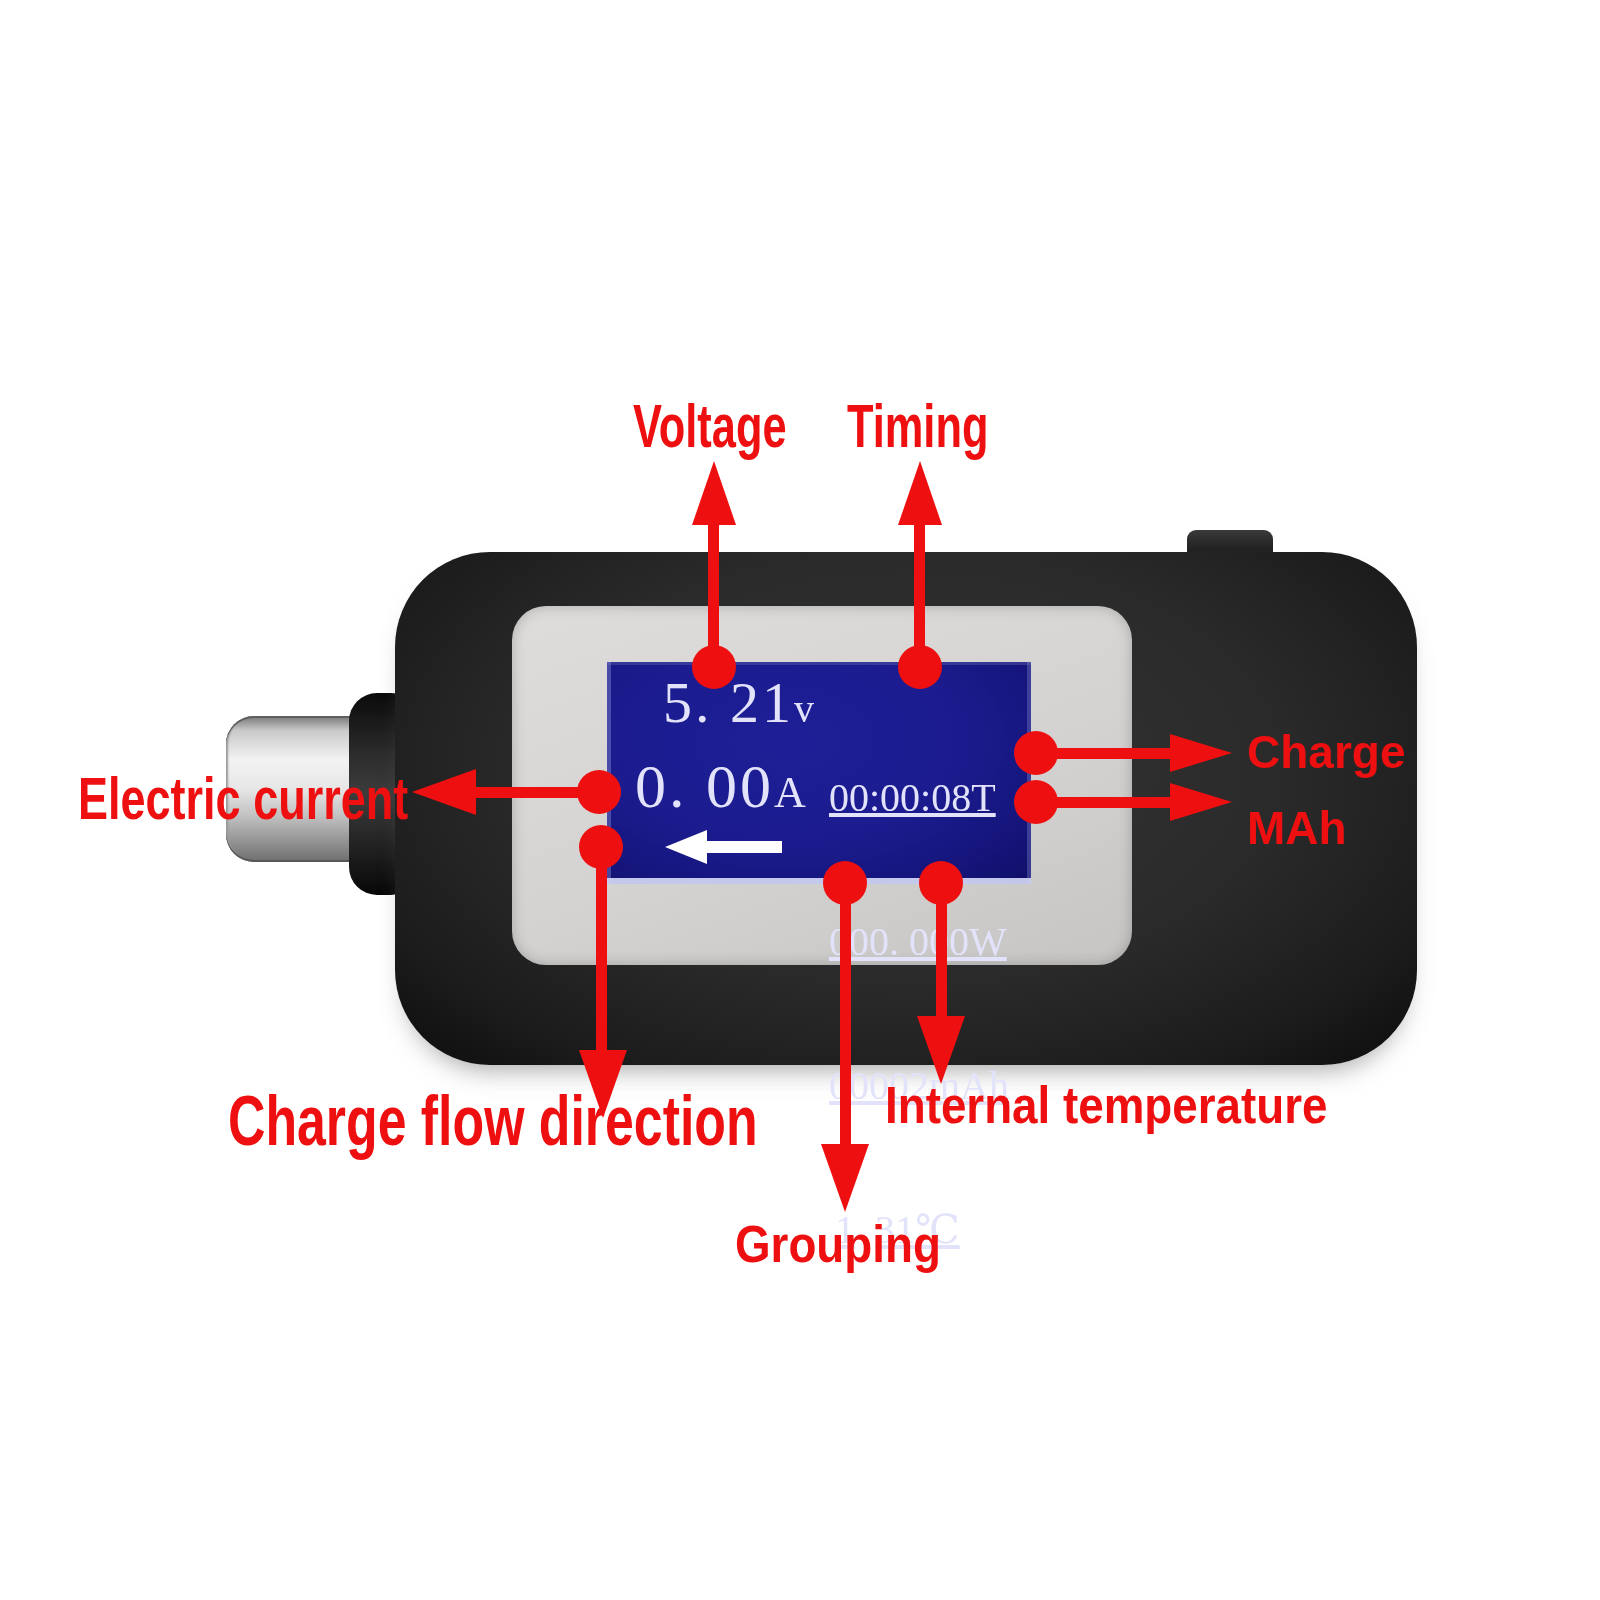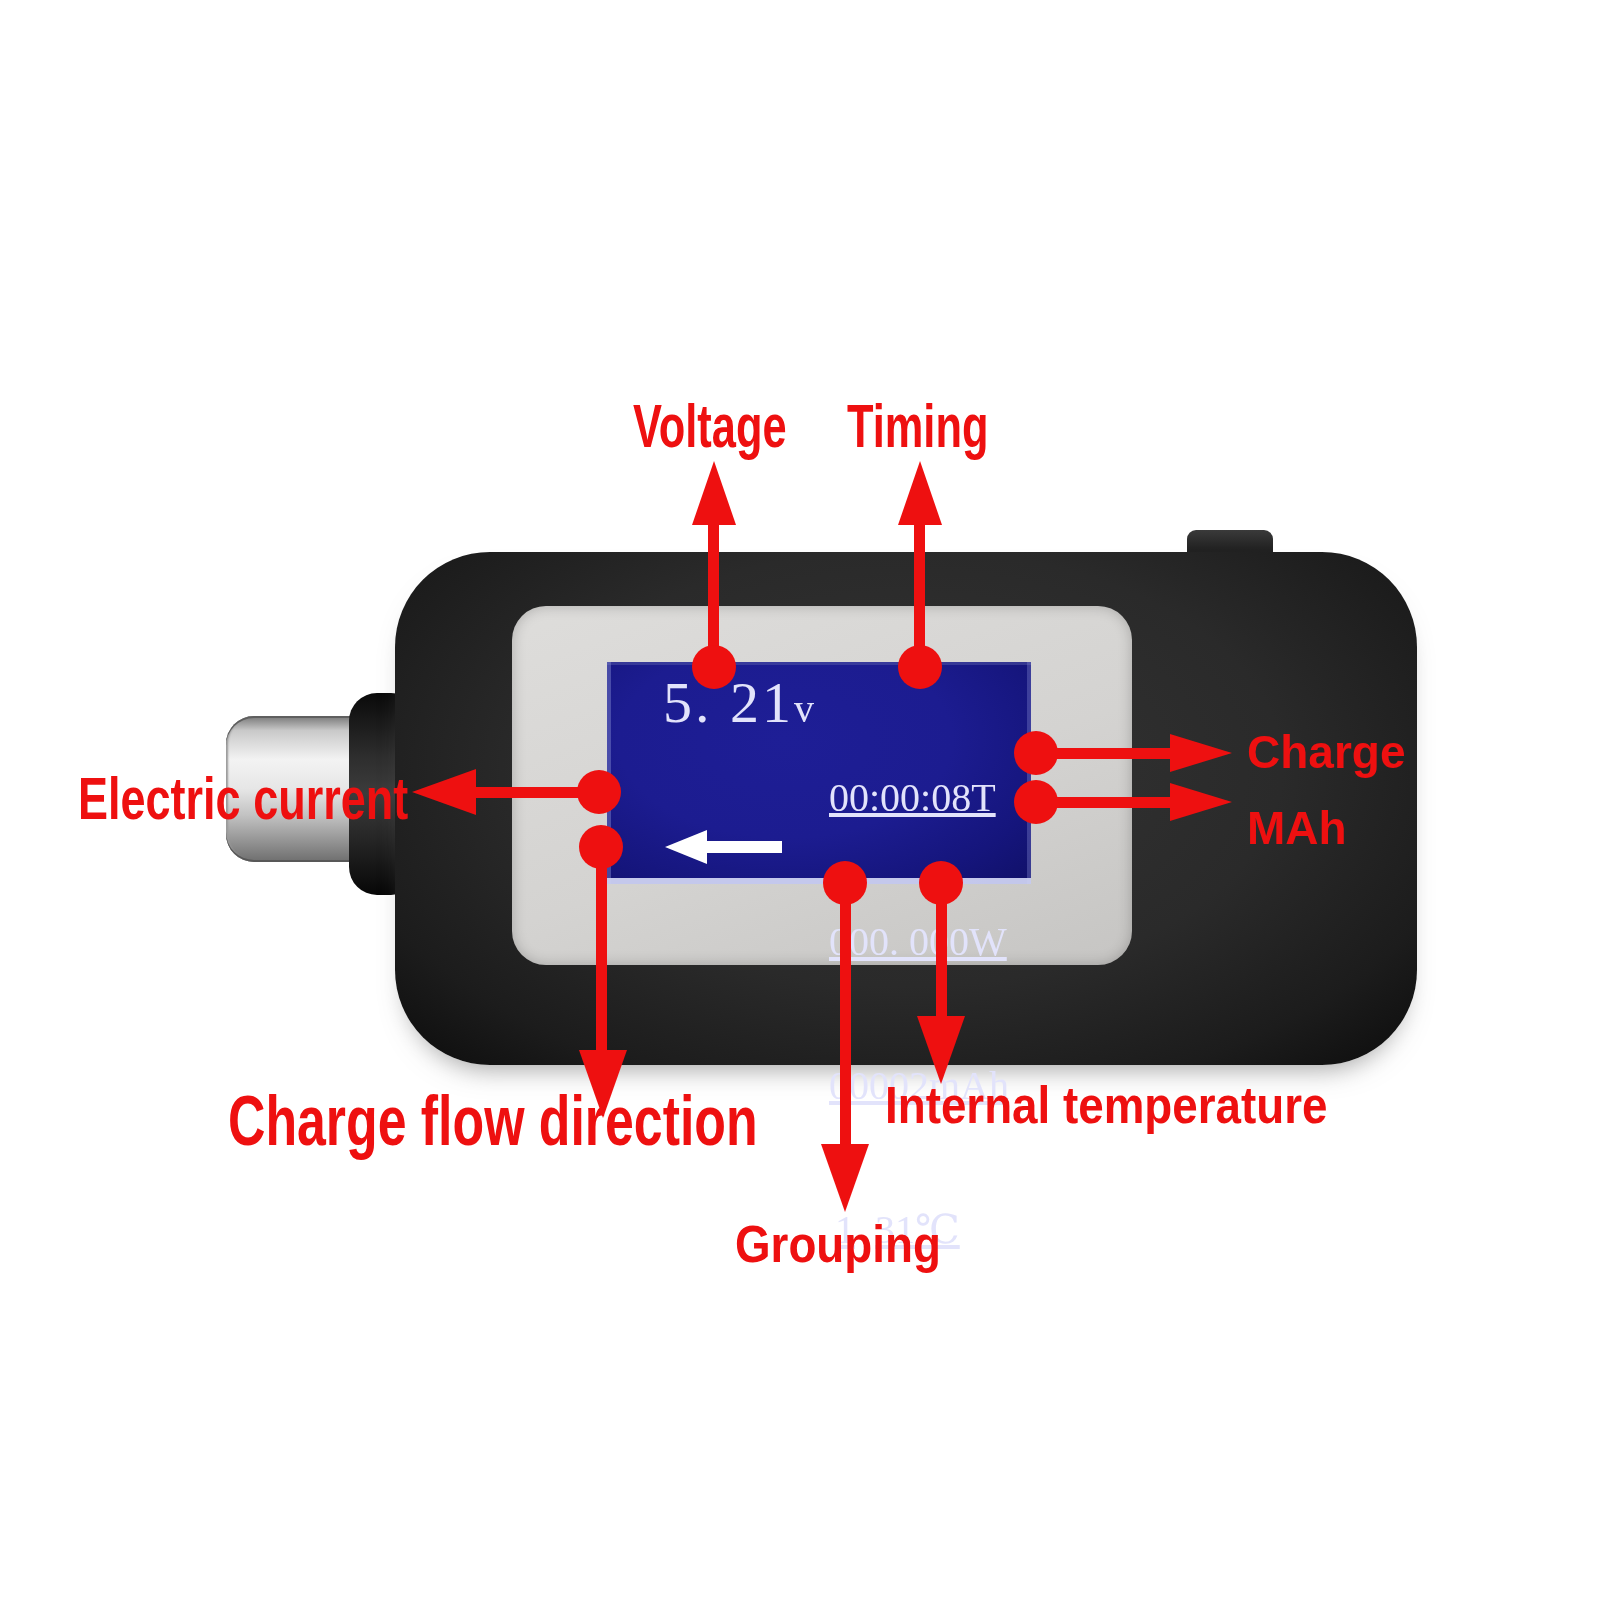--- a/index.html
+++ b/index.html
@@ -83,20 +83,21 @@
 
   <div>
     <div class="device-button"></div>
     <div class="usb-plug"></div>
     <div class="plug-collar"></div>
     <div class="device-body"></div>
     <div class="device-panel"></div>
 
     <div class="lcd">
       <div class="v-line"><span>5. 21</span><span class="unit">v</span></div>
+      <div class="a-line"><span>0. 00</span><span class="unit">A</span></div>
       <div class="right-col">
         <div class="row">00:00:08T</div>
         <div class="row">000. 000W</div>
         <div class="row">00002mAh</div>
         <div class="row bottom-row"><span>1</span><span class="temp-val">31℃</span></div>
       </div>
       <div class="flow-head"></div>
       <div class="flow-shaft"></div>
     </div>
   </div>

